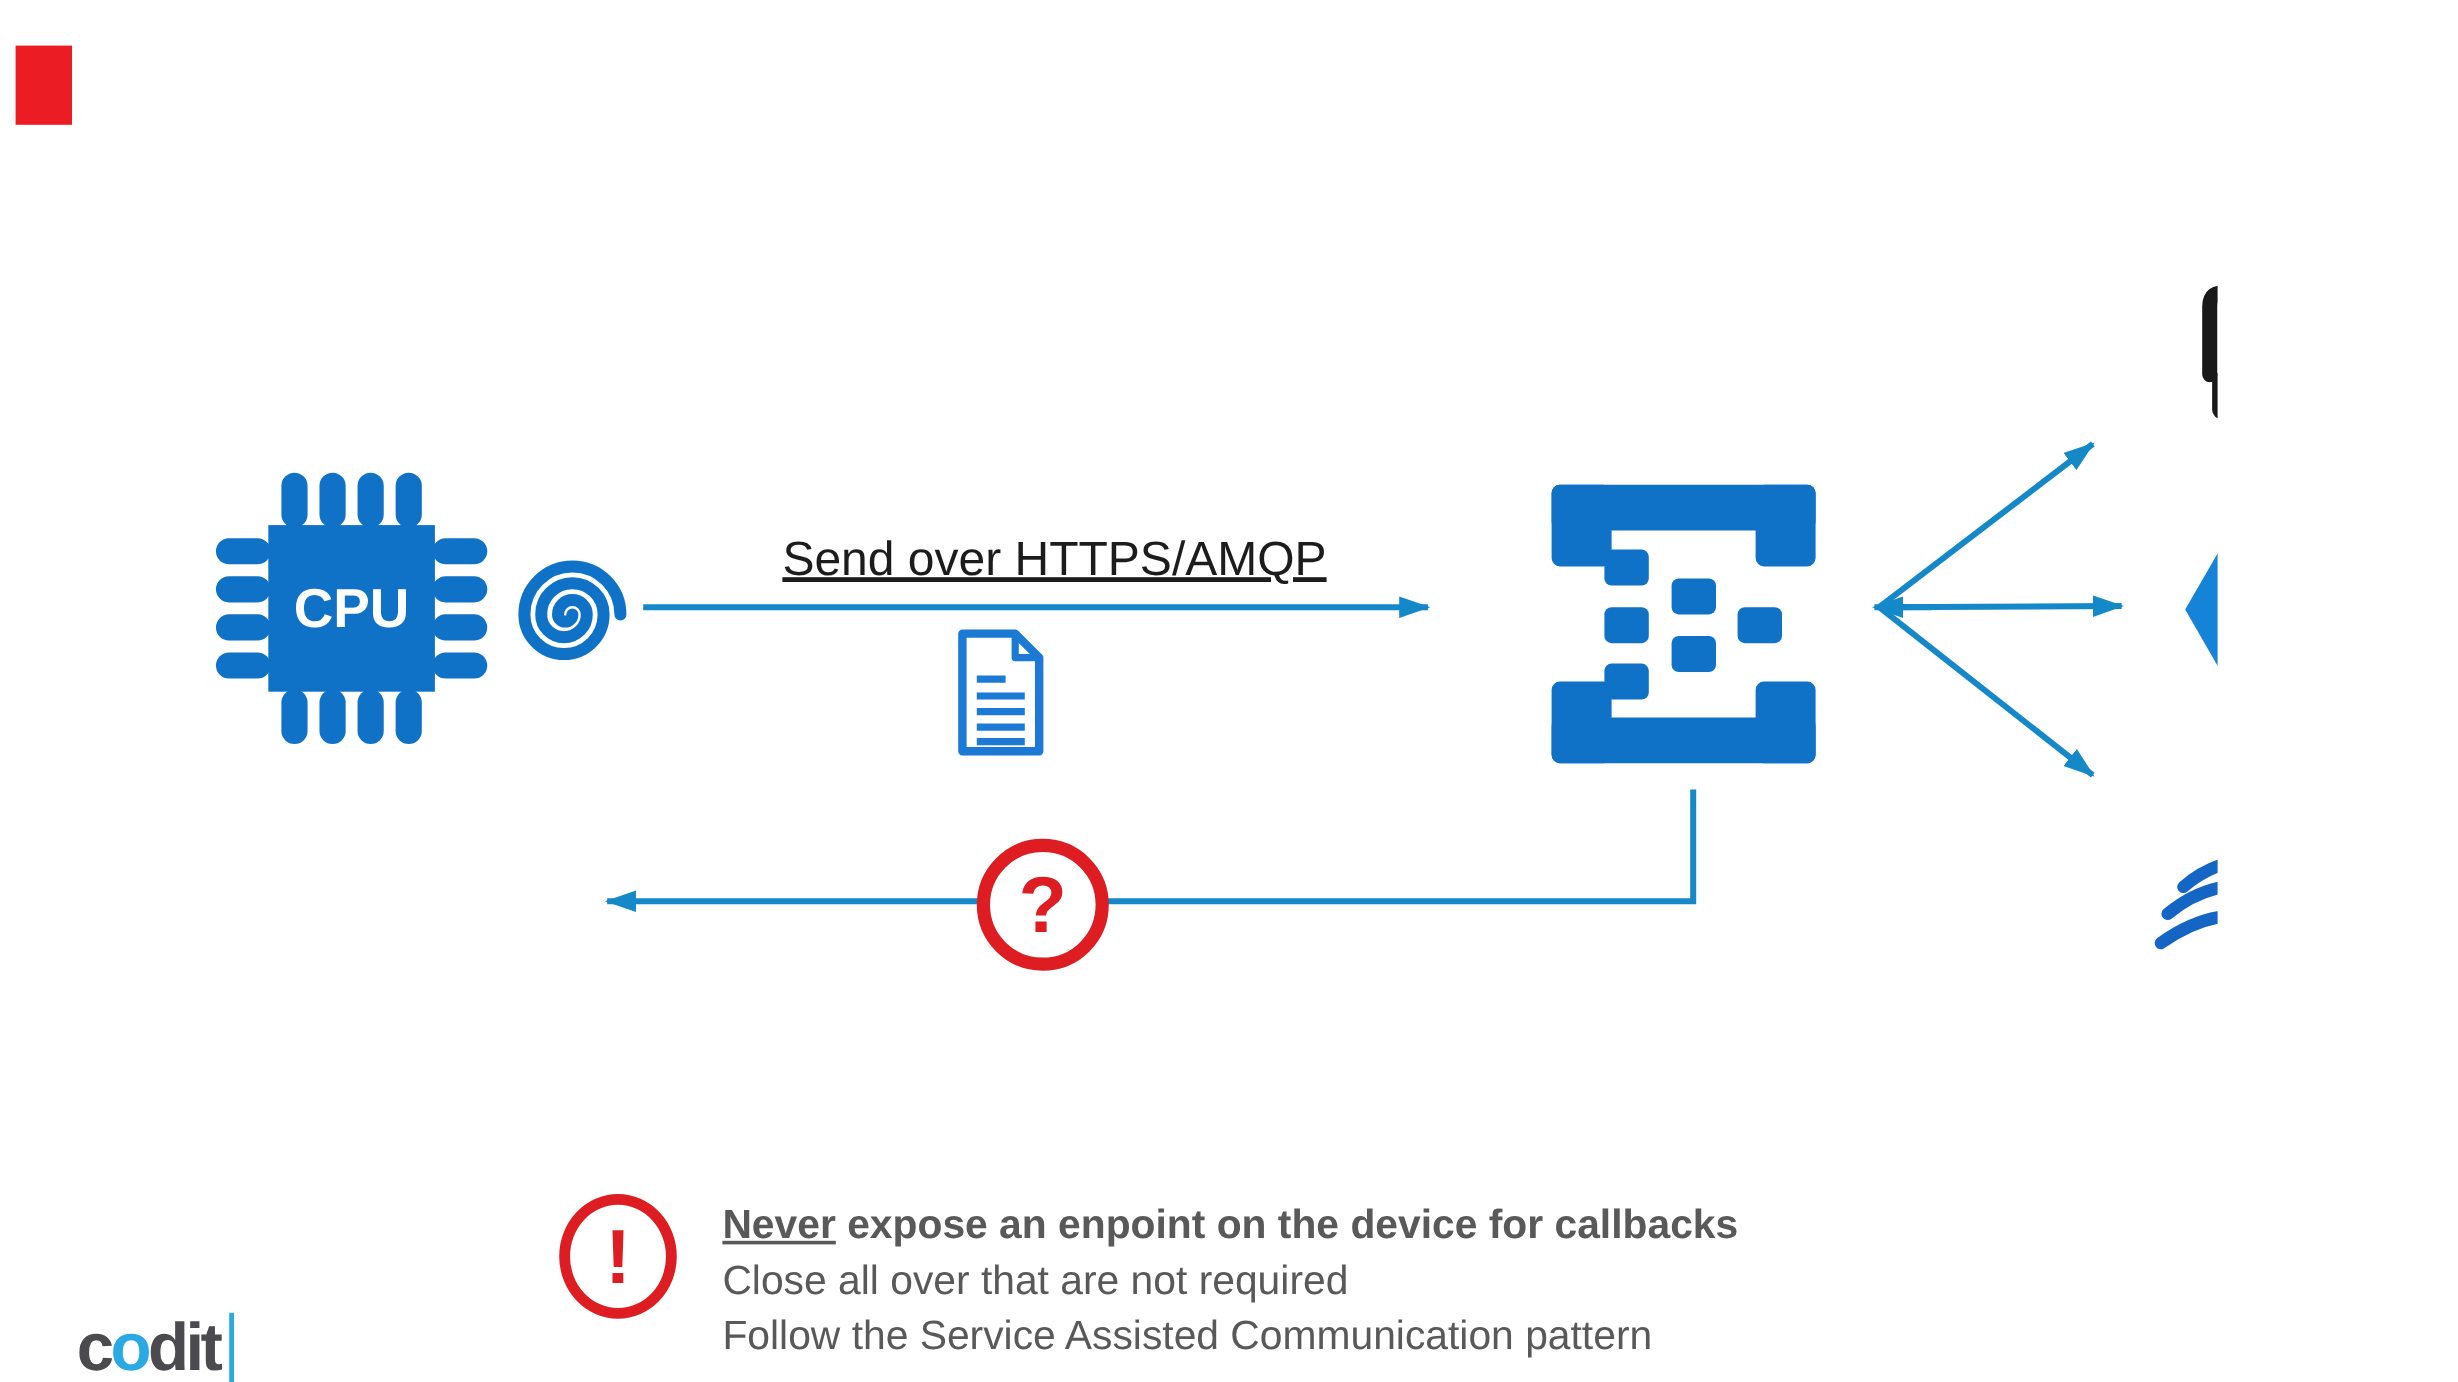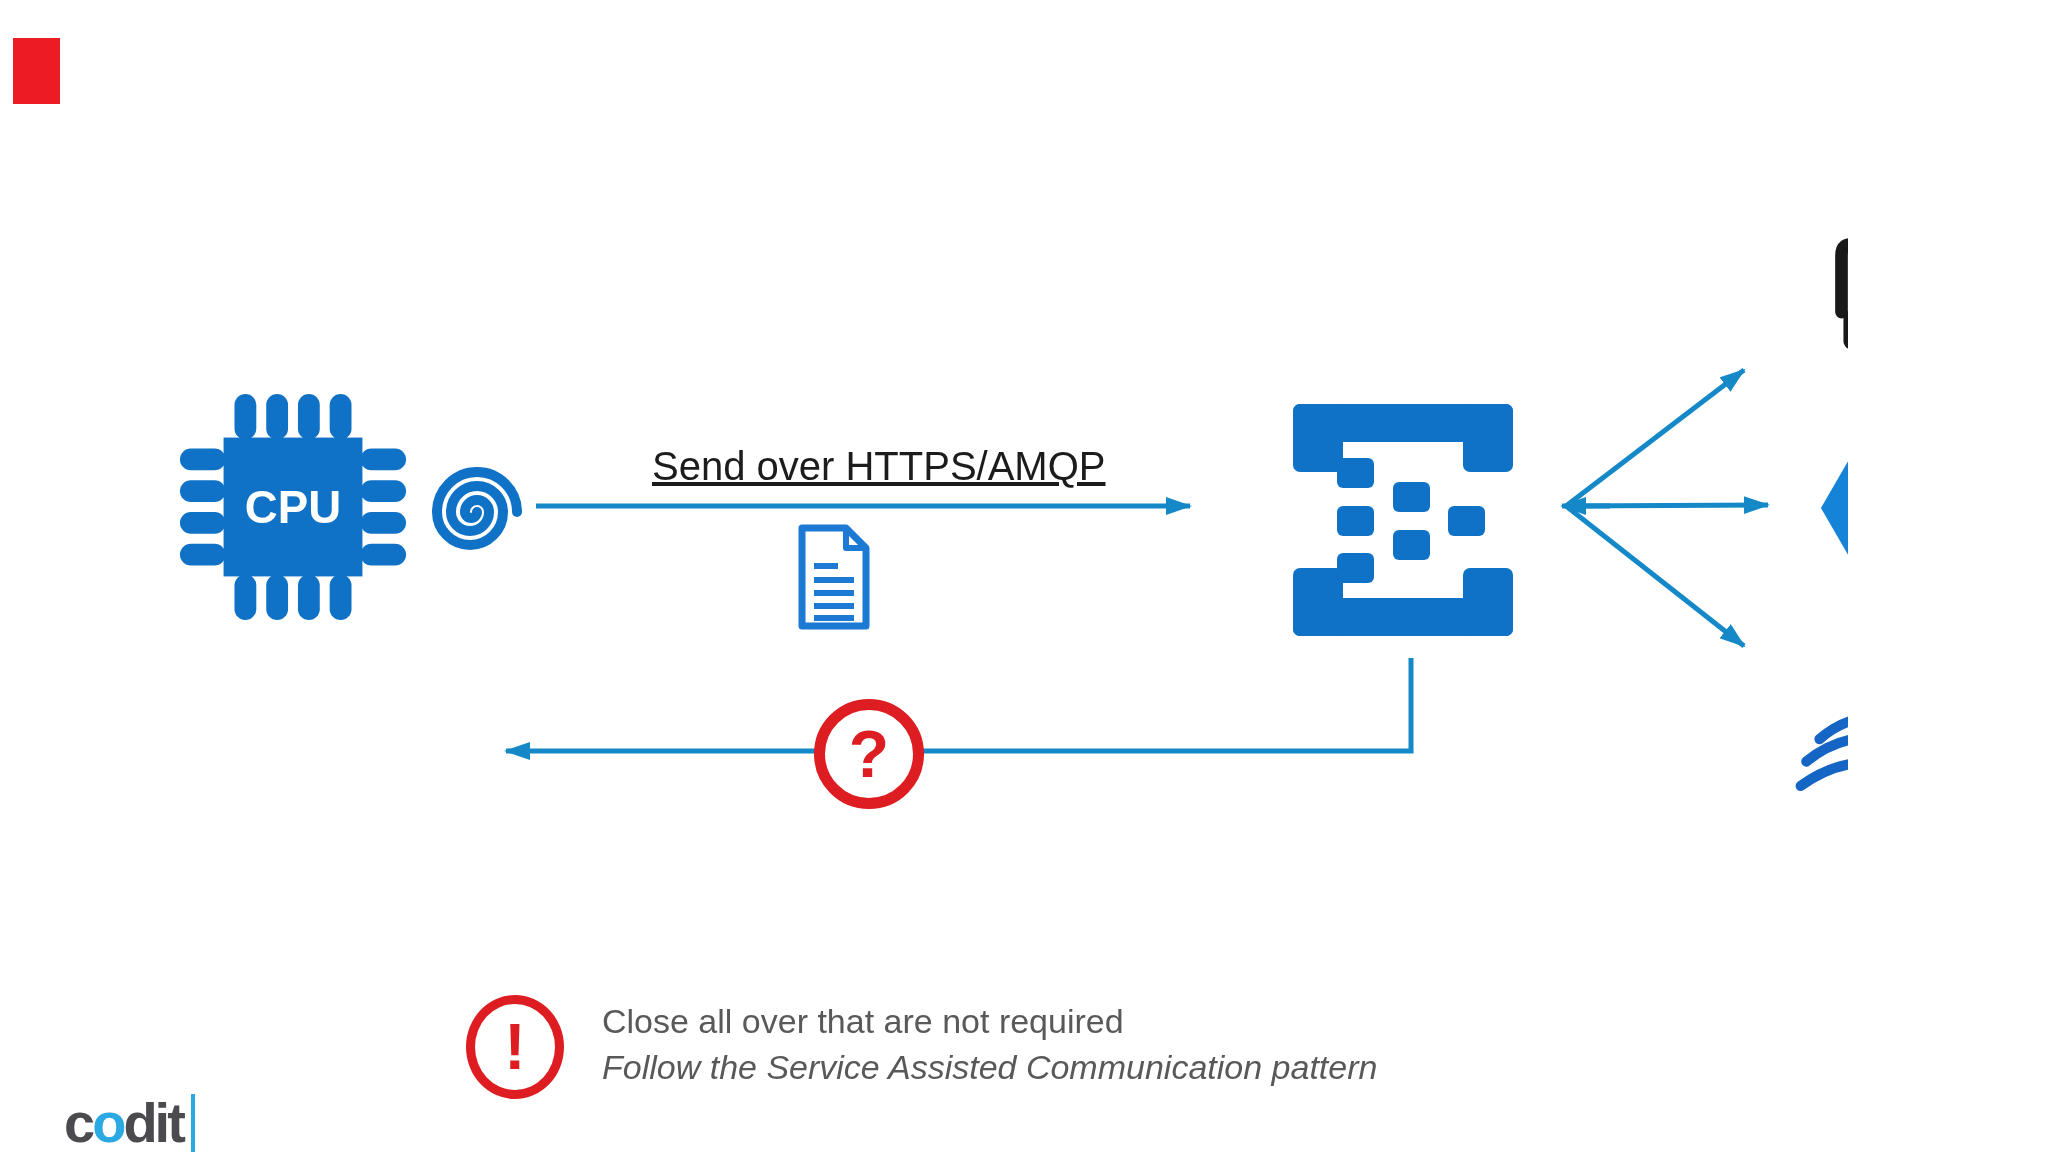--- a/index.html
+++ b/index.html
@@ -29,21 +29,21 @@
   .send-label{left:652px;top:416px;font-size:40px;color:var(--text-dark);z-index:2;text-decoration:underline;}
 
   .badge{display:flex;align-items:center;justify-content:center;background:#fff;
          border-radius:50%;z-index:3;box-sizing:border-box;font-weight:bold;color:var(--red);}
   .question-badge{left:814px;top:671px;width:110px;height:110px;border:11px solid var(--red);font-size:66px;}
   .warning-badge{left:466px;top:967px;width:98px;height:104px;border:9px solid var(--red);font-size:64px;}
 
   .warning-text{left:602px;top:970px;font-size:34px;line-height:46px;color:var(--text-gray);z-index:2;}
   .warning-text .l1{font-weight:bold;}
   .warning-text .l1 .em{text-decoration:underline;}
-  .warning-text .l3{font-style:italic;}
+  .warning-text .l3{}
 
   .logo{left:64px;top:1062px;font-size:56px;font-weight:bold;letter-spacing:-3px;
         color:var(--logo-gray);z-index:2;display:flex;align-items:center;}
   .logo .o{color:var(--logo-blue);}
   .logo .cursor{display:inline-block;width:4px;height:58px;background:var(--logo-blue);
                 margin-left:8px;letter-spacing:0;}
 
   .cpu-text{font-family:"Liberation Sans",sans-serif;font-weight:bold;font-size:46px;fill:#ffffff;}
   .hex-text{font-family:"Liberation Sans",sans-serif;font-weight:bold;font-size:30px;fill:#ffffff;}
 </style>
@@ -175,20 +175,21 @@
 
   <div class="abs badge question-badge">
     <span>?</span>
   </div>
 
   <div class="abs badge warning-badge">
     <span>!</span>
   </div>
 
   <div class="abs warning-text">
+    <div class="l1"><span class="em">Never</span><span> expose an enpoint on the device for callbacks</span></div>
     <div class="l2">Close all over that are not required</div>
     <div class="l3">Follow the Service Assisted Communication pattern</div>
   </div>
 
   <div class="abs logo">
     <span>c</span>
       <span class="o">o</span>
       <span>dit</span>
     <span class="cursor"></span>
   </div>

